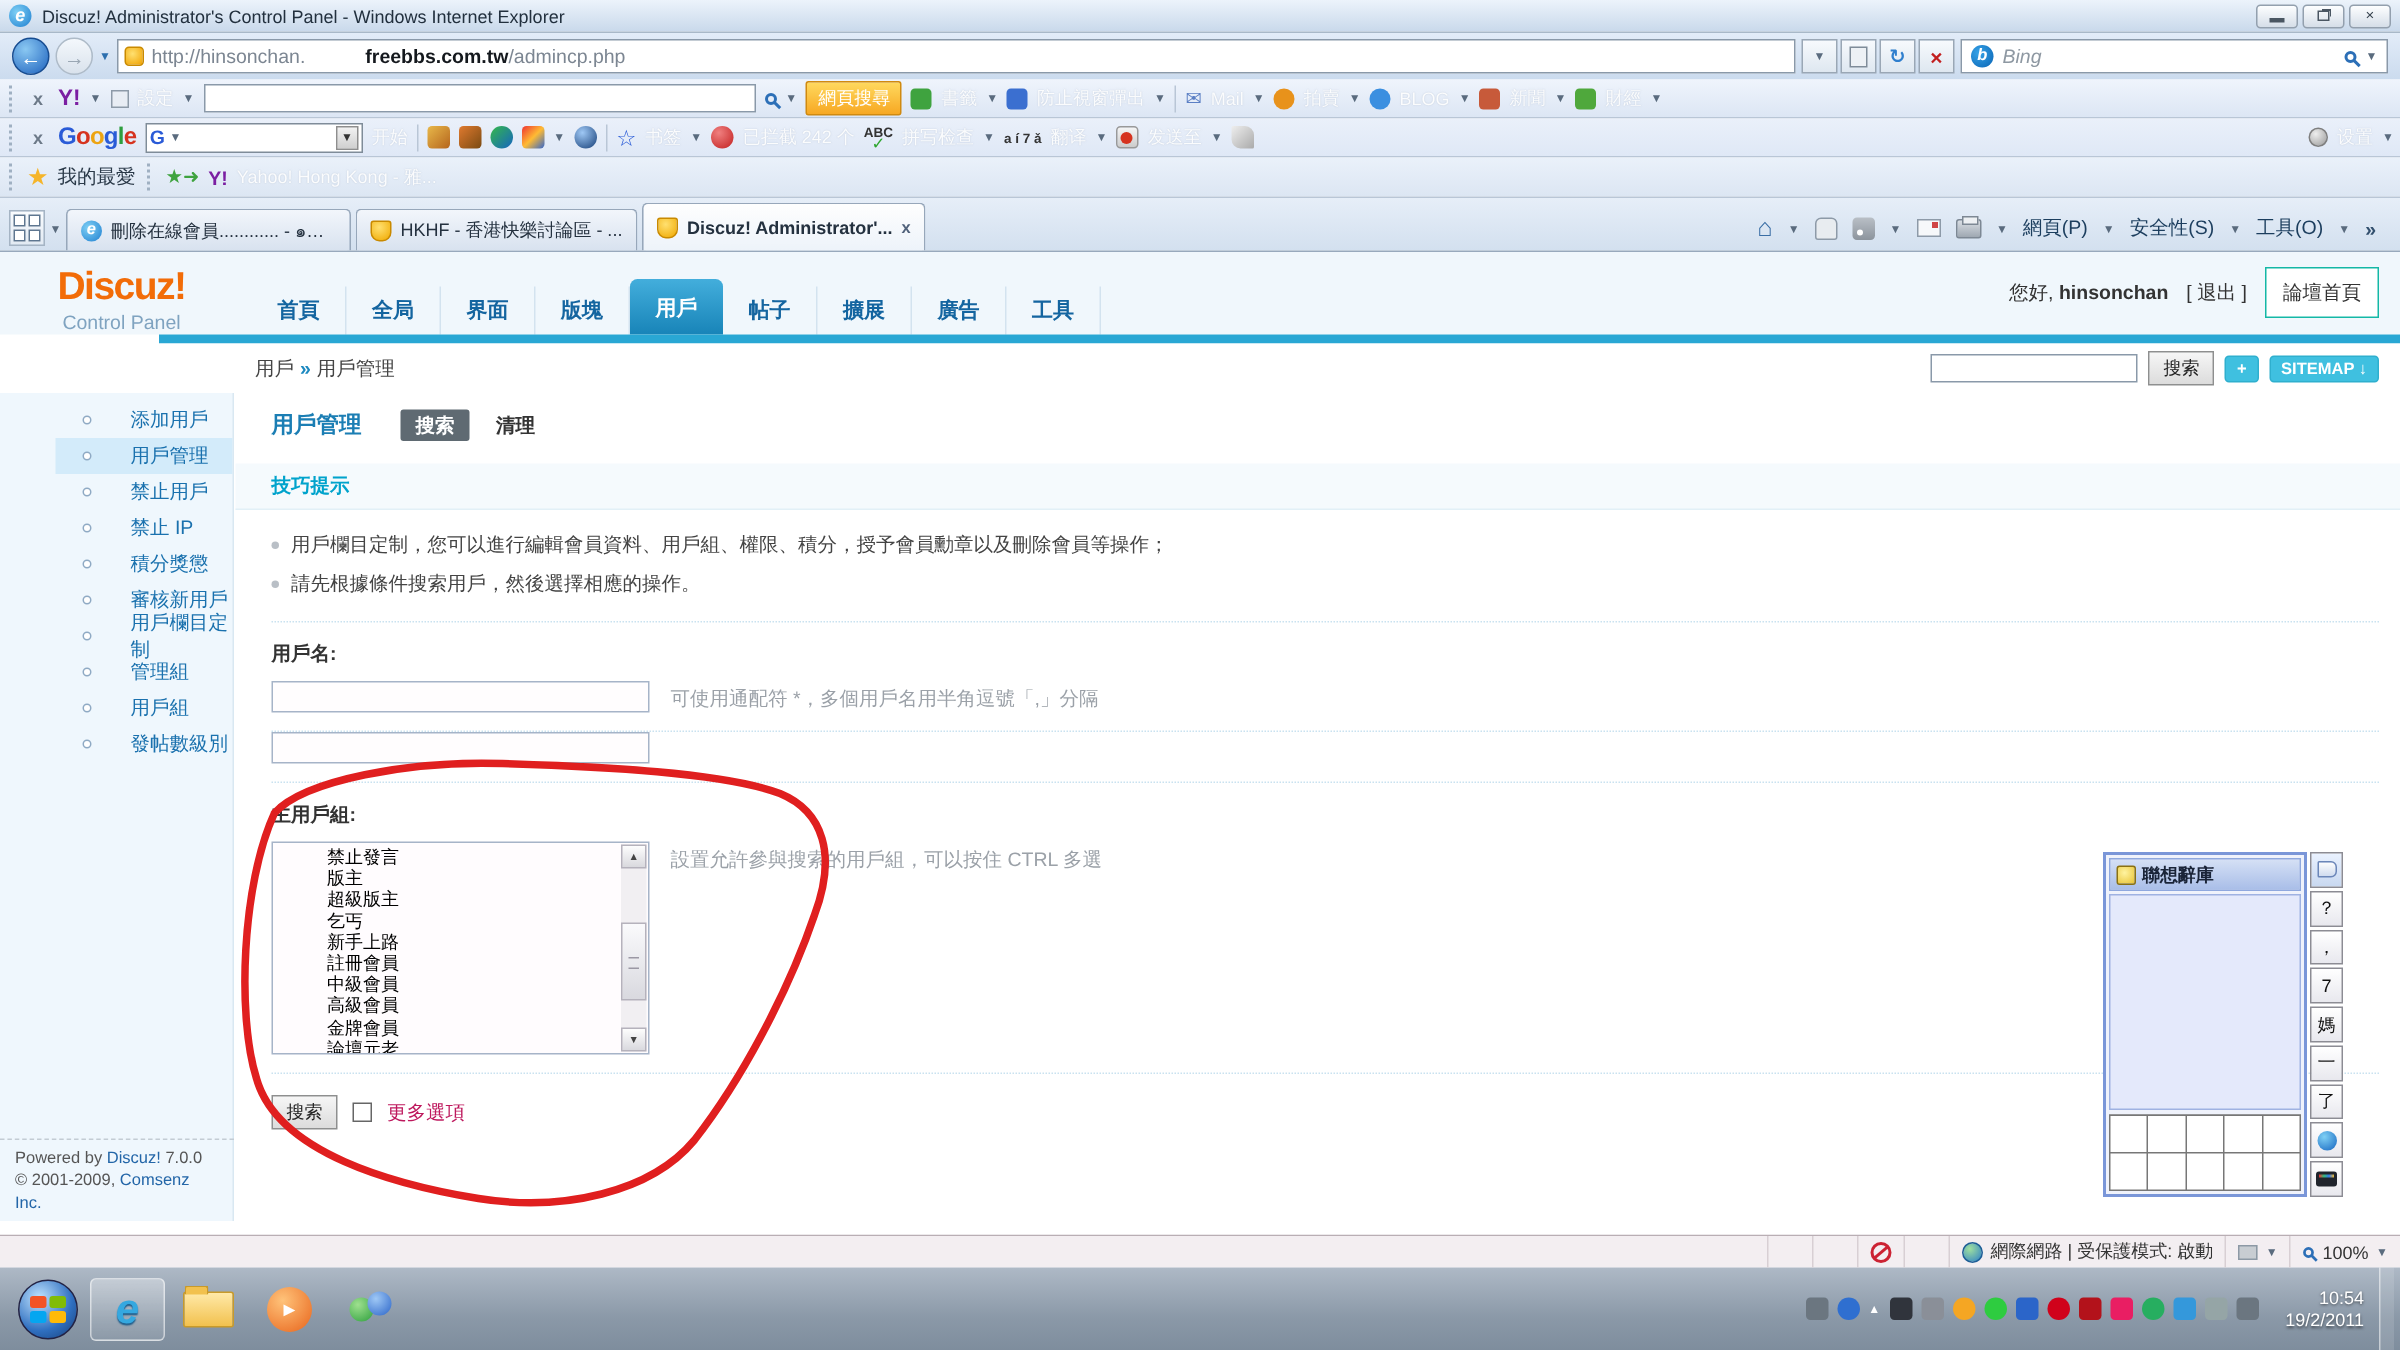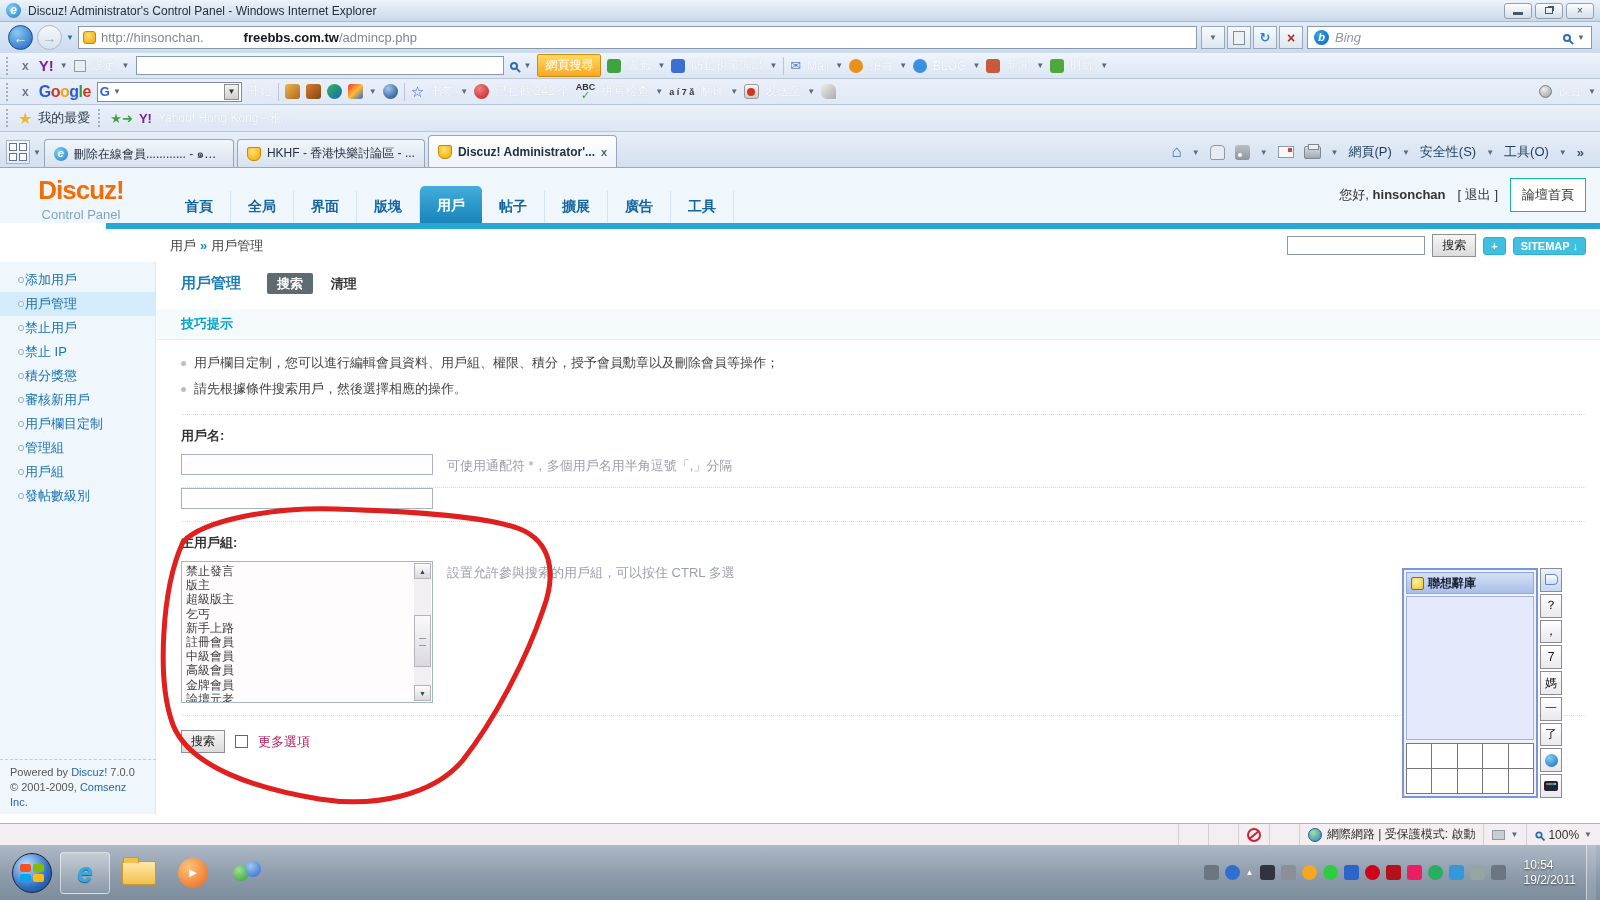--- a/index.html
+++ b/index.html
@@ -124,21 +124,21 @@
   .dz-crumb { margin-left:170px; font-size:13px; color:#444; }
   .dz-crumb .sep { color:#1C89C0; font-weight:bold; margin:0 4px; }
   .dz-crumbtools { margin-left:auto; margin-right:14px; display:flex; align-items:center; gap:7px; }
   .dz-hsearch { width:138px; height:19px; border:1px solid #8A99A9; background:#fff; }
   .btn-classic { border:1px solid #8E8F8F; background:linear-gradient(#F6F6F6,#DCDCDC); padding:2px 9px; font-size:12px; color:#222; }
   .btn-cyan { background:#3FC0E0; color:#fff; font-weight:bold; border-radius:3px; border:1px solid #2FAFCE;
               font-size:11px; padding:2px 7px; }
 
   .dz-sidebar { position:absolute; top:94px; left:0; width:156px; height:552px; background:#EFF7FD; border-right:1px solid #D9E8F2; }
   .dz-sidebar ul { list-style:none; padding-top:6px; }
-  .dz-sidebar li { height:24px; display:flex; align-items:center; padding-left:18px; gap:1px; font-size:13px; color:#1A71AE; }
+  .dz-sidebar li { height:24px; display:flex; align-items:center; padding-left:18px; gap:26px; font-size:13px; color:#1A71AE;margin-left:37px; }
   .dz-sidebar li .bullet { width:6px; height:6px; border:1px solid #8FAAC4; border-radius:50%; background:#fff; flex:none; }
   .dz-sidebar li.active { background:#D3EBFA; }
   .dz-foot { position:absolute; bottom:4px; left:0; right:6px; border-top:1px dashed #C3CCD4; padding:5px 10px 0; font-size:11px; color:#555; line-height:15px; }
   .dz-foot a { color:#2366A8; }
 
   .dz-main { position:absolute; top:94px; left:157px; right:0; bottom:0; padding:0 24px; }
   .dz-titlerow { margin-top:12px; display:flex; align-items:center; gap:26px; }
   .dz-pagetitle { font-size:15px; font-weight:bold; color:#1B7EB4; }
   .pill-active { background:#5F6A72; color:#fff; font-size:13px; font-weight:bold; padding:3px 10px; border-radius:2px; }
   .pill-plain { color:#333; font-size:13px; font-weight:bold; }
@@ -146,21 +146,21 @@
                  color:#00A3CC; font-weight:bold; font-size:13px; }
   .dz-tips { padding:10px 0 4px; }
   .dz-tips .tip { display:flex; align-items:center; gap:8px; height:26px; color:#444; font-size:13px; }
   .dz-tips .b { width:5px; height:5px; border-radius:50%; background:#B9BFC6; flex:none; }
   .sep-dot { border-top:1px dotted #C9E2F0; margin:8px -10px 0 0; }
   .flabel { font-weight:bold; color:#333; font-size:13px; margin:12px 0 9px; }
   .frow { display:flex; align-items:flex-start; gap:14px; }
   .finput { width:252px; height:21px; border:1px solid #A6B4C8; background:#FFFDFE; }
   .fhint { color:#9BA1A8; font-size:13px; margin-top:3px; }
   .listbox { width:252px; height:142px; border:1px solid #A6B4C8; background:#FFFCFE; position:relative; overflow:hidden; }
-  .listbox ul { list-style:none; padding:2px 20px 2px 4px; font-size:12px; line-height:14.2px; color:#404040; }
+  .listbox ul { list-style:none; padding:2px 20px 2px 4px; font-size:12px; line-height:14.2px; color:#000000;margin-left:32px; }
   .lb-scroll { position:absolute; right:1px; top:1px; bottom:1px; width:17px; background:#F1EFF2; display:flex; flex-direction:column; }
   .lb-btn { height:16px; background:linear-gradient(#FDFDFD,#D9D9DE); border:1px solid #B5B2BC; font-size:7px; color:#444;
             display:flex; align-items:center; justify-content:center; }
   .lb-track { flex:1; position:relative; }
   .lb-thumb { position:absolute; left:0; right:0; top:34%; height:52px; background:linear-gradient(#FAFAFC,#D9D9DF); border:1px solid #B5B2BC; }
   .lb-thumb::after { content:''; position:absolute; left:4px; right:4px; top:22px; height:6px;
                      border-top:1px solid #9B98A4; border-bottom:1px solid #9B98A4; }
   .actrow { display:flex; align-items:center; gap:10px; margin-top:14px; }
   .cbx { width:13px; height:13px; border:1px solid #666; background:#fff; }
   .morelabel { font-size:13px; color:#be185d; }
@@ -208,21 +208,21 @@
   .tie { font-size:28px; font-weight:bold; font-style:italic; color:#35A8E0; text-shadow:0 1px 1px #1F5E8C; }
   .folder { width:34px; height:24px; background:linear-gradient(#FFE9A8,#F2C14E); border:1px solid #C89A2A; border-radius:2px; position:relative; }
   .folder::before { content:''; position:absolute; left:0; top:-5px; width:14px; height:5px; background:#F2C14E; border:1px solid #C89A2A; border-bottom:none; border-radius:2px 2px 0 0; }
   .wmp { width:30px; height:30px; border-radius:50%; background:radial-gradient(circle at 35% 30%,#FFC37A,#E8641B); display:flex; align-items:center; justify-content:center; color:#fff; font-size:13px; }
   .buddies { position:relative; width:32px; height:28px; }
   .buddies i { position:absolute; width:16px; height:16px; border-radius:50%; }
   .buddies i:nth-child(1) { left:2px; top:6px; background:radial-gradient(circle at 35% 30%,#9FE08F,#2C9F3C); }
   .buddies i:nth-child(2) { right:2px; top:2px; background:radial-gradient(circle at 35% 30%,#9FC8F5,#2B65C9); }
   .tray { margin-left:auto; display:flex; align-items:center; gap:6px; padding-right:8px; }
   .tray .t { width:15px; height:15px; border-radius:3px; }
-  .clock { color:#fff; font-size:12px; text-align:left; line-height:15px; text-shadow:0 1px 2px rgba(0,0,0,0.6); padding:0 10px; }
+  .clock { color:#fff; font-size:12px; text-align:right; line-height:15px; text-shadow:0 1px 2px rgba(0,0,0,0.6); padding:0 10px; }
   .showdesk { width:10px; height:55px; border-left:1px solid rgba(255,255,255,0.5); background:rgba(255,255,255,0.12); }
 </style>
 </head>
 <body>
 
 <div class="titlebar">
   <div class="ie-logo">e</div>
   <div class="title">Discuz! Administrator's Control Panel - Windows Internet Explorer</div>
   <div class="winbtns">
     <div class="winbtn">

